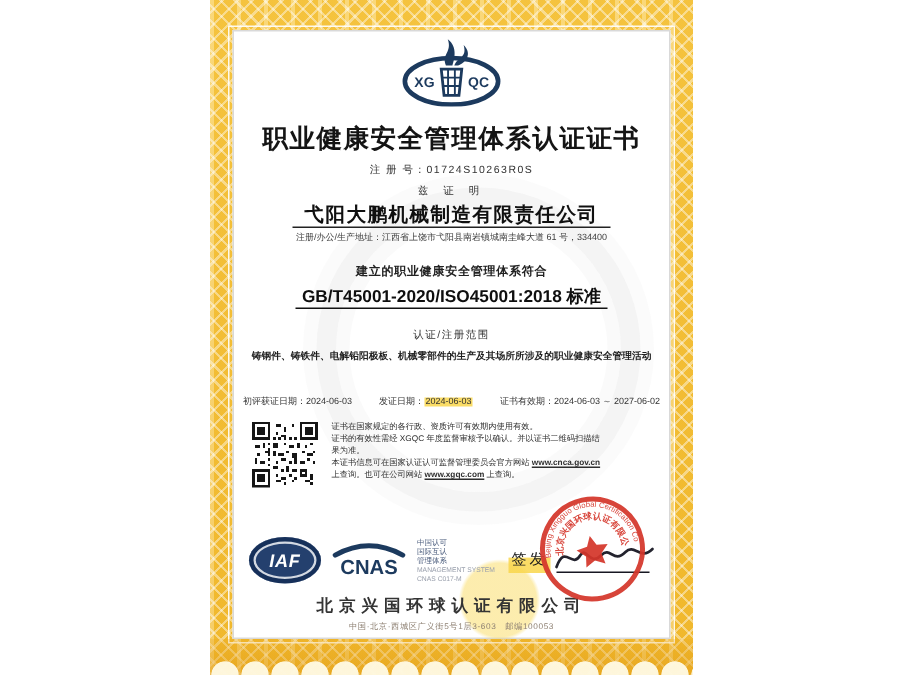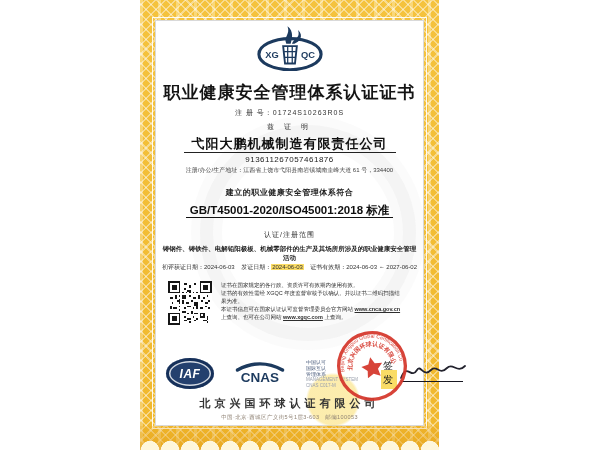--- a/index.html
+++ b/index.html
@@ -4,21 +4,21 @@
 <style>
   html,body{margin:0;padding:0;}
   body{
     width:600px;height:450px;position:relative;overflow:hidden;
     background:#ffffff;
     font-family:"Liberation Sans", sans-serif;
     -webkit-font-smoothing:antialiased;
   }
   
   .cert{
-    position:absolute;left:140px;top:0;width:299px;height:450px;
+    position:absolute;left:140px;top:0;width:322px;height:450px;
     background-color:#f5c43c;
     background-image:
       repeating-linear-gradient(45deg, rgba(255,255,255,.42) 0 1.5px, rgba(255,255,255,0) 1.5px 7px),
       repeating-linear-gradient(-45deg, rgba(255,255,255,.42) 0 1.5px, rgba(255,255,255,0) 1.5px 7px),
       repeating-linear-gradient(90deg, rgba(255,244,210,.35) 0 3px, rgba(240,183,40,.35) 3px 18px),
       linear-gradient(#f7c94a,#f0b82e);
   }
   .cert::after{ 
     content:"";position:absolute;left:0;right:0;bottom:0;height:24px;
     background-image:
@@ -56,21 +56,21 @@
   .standard{margin-top:2px;text-align:center;}
   .standard span{font-size:11.5px;font-weight:bold;color:#0f0f0f;border-bottom:1.6px solid #111;padding:0 4px 1px;}
   .scope-label{margin-top:12px;font-size:7px;color:#333;letter-spacing:1px;}
   .scope-text{margin-top:5px;font-size:6.5px;font-weight:bold;color:#1f1f1f;padding:0 4px;}
   .dates{position:absolute;left:6px;right:6px;top:242px;display:flex;justify-content:space-between;font-size:6px;color:#333;z-index:1;}
   .hl{background:rgba(249,214,75,.85);padding:0 1px;}
   .qr-row{position:absolute;left:12px;top:260px;display:flex;align-items:flex-start;text-align:left;z-index:1;}
   .qr{width:44px;height:44px;flex:none;}
   .disclaimer{margin-left:9px;font-size:5.5px;line-height:8px;color:#2e2e2e;width:184px;}
   .disclaimer .url{font-weight:bold;text-decoration:underline;}
-  .footer-row{position:absolute;left:10px;right:6px;bottom:36px;display:flex;align-items:center;gap:19px;text-align:left;z-index:2;}
+  .footer-row{position:absolute;left:10px;right:6px;bottom:36px;display:flex;align-items:center;gap:5px;text-align:left;z-index:2;}
   .iaf{width:48px;height:31px;border-radius:50%;background:#24406e;flex:none;
        box-shadow:inset 0 0 0 3px #16305a, inset 0 0 0 4.5px rgba(255,255,255,.8);
        color:#fff;font-weight:bold;font-style:italic;font-size:12px;letter-spacing:.5px;
        display:flex;align-items:center;justify-content:center;}
   .cnas{flex:none;}
   .accr{font-size:5px;line-height:6px;color:#47597a;flex:none;}
   .accr .en{color:#9aa0ad;font-size:4.5px;}
   .sign{display:flex;align-items:center;gap:4px;margin-left:4px;}
   .sign-label{font-size:10px;color:#1d1d1d;letter-spacing:2px;
       background:linear-gradient(rgba(249,214,75,0) 35%, rgba(249,214,75,.85) 36%);padding:0 2px 2px;}
@@ -105,21 +105,20 @@
       <div class="regline">
         <span>注 册 号：</span><span>01724S10263R0S</span>
       </div>
 
       <div class="certify">兹 证 明</div>
 
       <div class="company">
         <span>弋阳大鹏机械制造有限责任公司</span>
       </div>
 
-      <div class="code">913611267057461876</div>
       <div class="addr">注册/办公/生产地址：江西省上饶市弋阳县南岩镇城南圭峰大道 61 号，334400</div>
 
       <div class="conform">建立的职业健康安全管理体系符合</div>
       <div class="standard">
         <span>GB/T45001-2020/ISO45001:2018 标准</span>
       </div>
 
       <div class="scope-label">认证/注册范围</div>
       <div class="scope-text">铸钢件、铸铁件、电解铅阳极板、机械零部件的生产及其场所所涉及的职业健康安全管理活动</div>
     </div>

